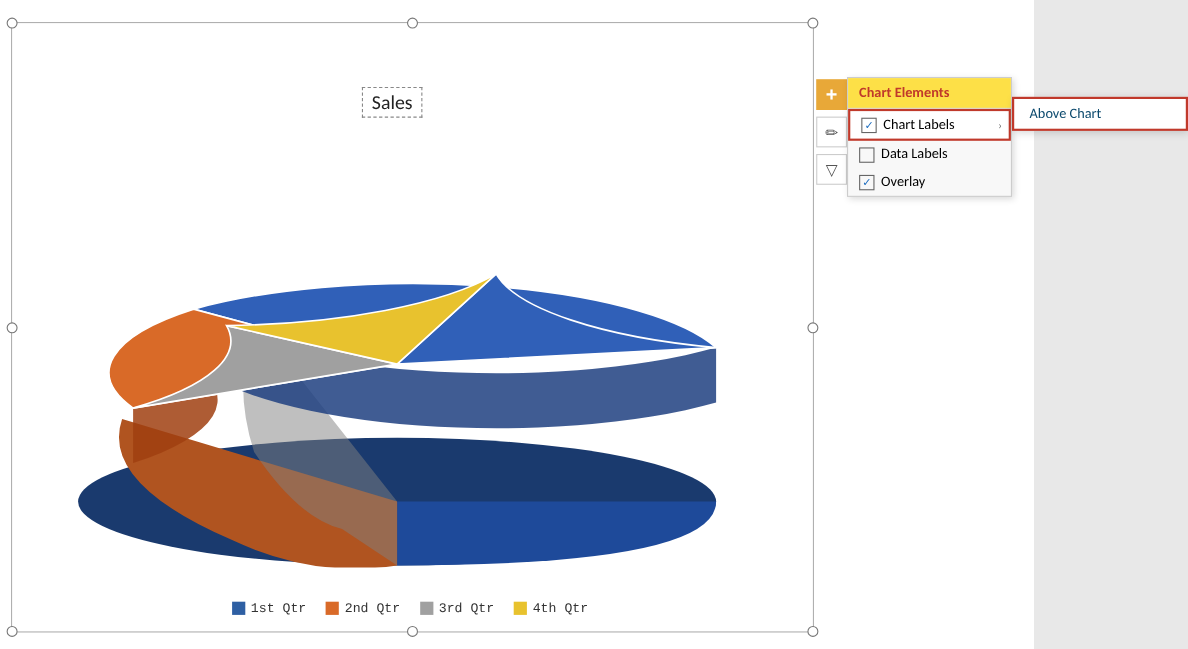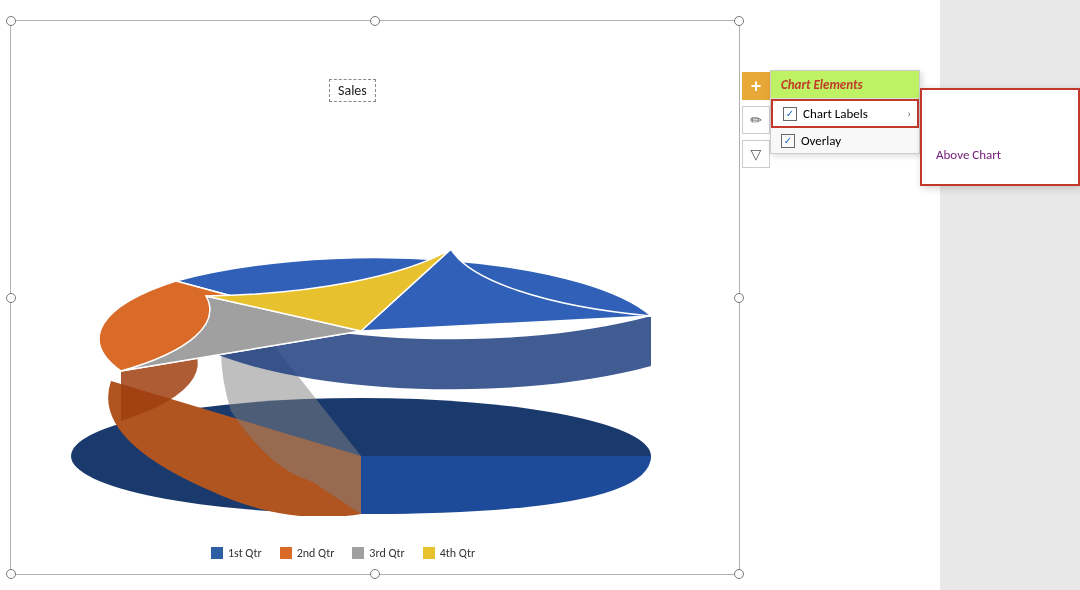--- a/index.html
+++ b/index.html
@@ -41,21 +41,21 @@
     .handle.bc { bottom: -5px; left: 50%; transform: translateX(-50%); }
     .handle.br { bottom: -5px; right: -5px; }
 
     
     .chart-title-box {
       position: absolute;
       top: 58px;
       left: 318px;
       border: 1px dashed #888;
       padding: 2px 8px;
-      font-size: 14px;
+      font-size: 18px;
       color: #222;
       background: white;
       cursor: move;
     }
 
     
     .pie-container {
       position: absolute;
       top: 80px;
       left: 20px;
@@ -71,45 +71,45 @@
       display: flex;
       gap: 18px;
       align-items: center;
       font-size: 12px;
       color: #333;
     }
     .legend-item {
       display: flex;
       align-items: center;
       gap: 5px;
+      font-family: Liberation Mono, monospace;
     }
     .legend-color {
       width: 12px;
       height: 12px;
     }
 
     
     .chart-elements-panel {
       position: absolute;
       left: 770px;
       top: 70px;
       width: 150px;
       background: #f8f8f8;
       border: 1px solid #ccc;
       box-shadow: 2px 2px 6px rgba(0,0,0,0.15);
       font-size: 13px;
     }
     .panel-header {
-      background: #bef264;
+      background: #fde047;
       padding: 6px 10px;
       font-weight: 700;
       color: #c0392b;
       font-size: 13px;
       border-bottom: 1px solid #ddd;
-      font-style: italic;
     }
     .panel-item {
       display: flex;
       align-items: center;
       padding: 5px 10px;
       gap: 6px;
       cursor: pointer;
       position: relative;
     }
     .panel-item.selected {
@@ -142,24 +142,23 @@
       left: 920px;
       top: 88px;
       width: 160px;
       background: #fff;
       border: 2px solid #c0392b;
       box-shadow: 2px 2px 8px rgba(0,0,0,0.18);
       font-size: 13px;
       z-index: 10;
     }
     .submenu-item {
-      padding: 22px 14px;
+      padding: 6px 14px;
       cursor: pointer;
-      color: #701a75;
-      margin-top: 35px;
+      color: #0c4a6e;
     }
 
     
     .plus-btn {
       position: absolute;
       left: 742px;
       top: 72px;
       width: 28px;
       height: 28px;
       background: #e8a838;
@@ -324,20 +323,24 @@
   <div class="panel-header">
     <span>Chart Elements</span>
   </div>
 
   <div class="panel-item selected">
     <div class="checkbox-icon checked">✓</div>
     <span>Chart Labels</span>
     <span class="chevron">›</span>
   </div>
 
+  <div class="panel-item">
+    <div class="checkbox-icon"></div>
+    <span>Data Labels</span>
+  </div>
 
   <div class="panel-item">
     <div class="checkbox-icon checked">✓</div>
     <span>Overlay</span>
   </div>
 </div>
 
 <div class="submenu">
   <div class="submenu-item">
     <span>Above Chart</span>

